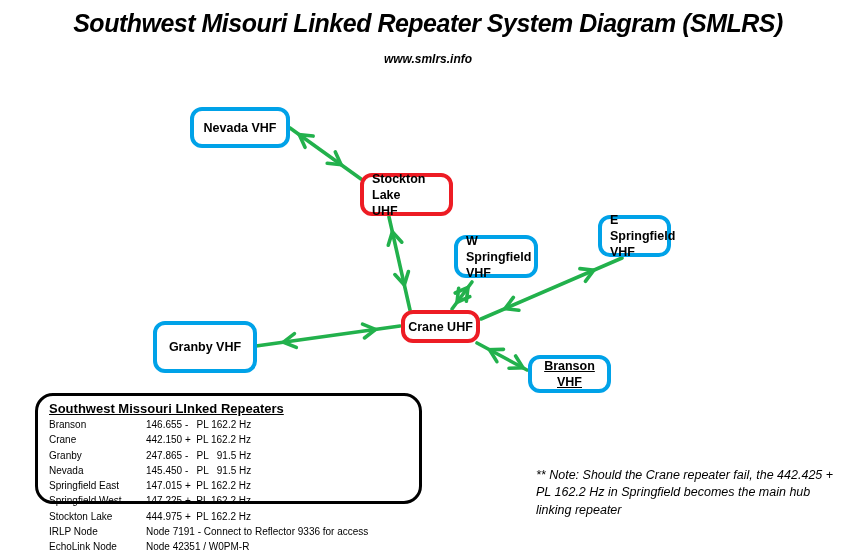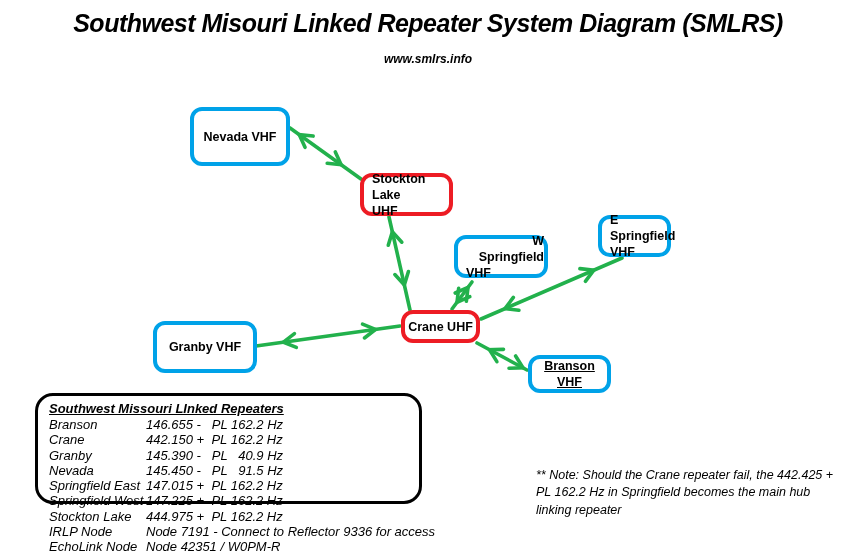--- a/index.html
+++ b/index.html
@@ -21,26 +21,26 @@
   .node{
     position:absolute;z-index:2;background:#fff;border-radius:12px;
     display:flex;flex-direction:column;justify-content:center;
     font-weight:bold;font-size:12.5px;line-height:16px;box-sizing:border-box;
   }
   .node.single{align-items:center;text-align:center;}
   .node.multi{align-items:flex-start;padding-left:8px;text-align:left;}
   .legend-box{
     position:absolute;left:35px;top:393px;width:387px;height:111px;box-sizing:border-box;
     border:3px solid #000;border-radius:18px;background:#fff;z-index:2;
-    padding:5px 8px 0 11px;font-style:italic;
+    padding:5px 8px 0 11px;
   }
   .legend-header{
     font-size:13px;font-weight:bold;text-decoration:underline;line-height:16px;
   }
-  .legend-row{display:flex;font-size:13px;line-height:15.3px;}
+  .legend-row{display:flex;font-size:10px;line-height:15.3px;}
   .legend-name{flex:0 0 97px;white-space:pre;}
   .legend-value{white-space:pre;}
   .note-text{
     position:absolute;left:504px;top:467px;width:310px;z-index:2;
     font-style:italic;font-size:12.5px;line-height:17.3px;white-space:pre-line;margin-left:32px;
   }
 </style>
 </head>
 <body>
 
@@ -63,28 +63,28 @@
       <path d="M 362.529075434247 324.1811994743126 L 375.52 329.4 L 364.44301519014033 337.9615657167447" fill="none" stroke="#22B14C" stroke-width="3.6" stroke-linecap="round" stroke-linejoin="miter"></path>
       <path d="M 477 343 L 527 370" fill="none" stroke="#22B14C" stroke-width="3.6" stroke-linecap="round" stroke-linejoin="miter"></path>
       <path d="M 496.8850941099464 361.6437119936223 L 489.5 349.75 L 503.49567174094 349.4019015658564" fill="none" stroke="#22B14C" stroke-width="3.6" stroke-linecap="round" stroke-linejoin="miter"></path>
       <path d="M 515.6149058900536 355.9462880063777 L 523 367.84 L 509.00432825906 368.18809843414357" fill="none" stroke="#22B14C" stroke-width="3.6" stroke-linecap="round" stroke-linejoin="miter"></path>
     </svg>
 
   <div class="page-title">Southwest Misouri Linked Repeater System Diagram (SMLRS)</div>
   <div class="page-subtitle">www.smlrs.info</div>
 
   <div id="nodes">
-      <div class="node single" style="left: 190px; top: 107px; width: 100px; height: 59px; border: 4px solid rgb(0, 162, 232);">
+      <div class="node single" style="left: 190px; top: 107px; width: 100px; height: 41px; border: 4px solid rgb(0, 162, 232);">
         <div>Nevada VHF</div>
       </div>
       <div class="node multi" style="left: 360px; top: 173px; width: 93px; height: 43px; border: 4px solid rgb(237, 28, 36);">
         <div>Stockton Lake</div>
         <div>UHF</div>
       </div>
-      <div class="node multi" style="left: 454px; top: 235px; width: 94px; height: 43px; border: 4px solid rgb(0, 162, 232); text-align: right;">
+      <div class="node multi" style="left: 454px; top: 235px; width: 84px; height: 43px; border: 4px solid rgb(0, 162, 232);">
         <div>W Springfield</div>
         <div>VHF</div>
       </div>
       <div class="node multi" style="left: 598px; top: 215px; width: 73px; height: 42px; border: 4px solid rgb(0, 162, 232);">
         <div>E Springfield</div>
         <div>VHF</div>
       </div>
       <div class="node single" style="left: 401px; top: 310px; width: 79px; height: 33px; border: 4px solid rgb(237, 28, 36);">
         <div>Crane UHF</div>
       </div>
@@ -102,21 +102,21 @@
         <div class="legend-row">
           <div class="legend-name">Branson</div>
           <div class="legend-value">146.655 -   PL 162.2 Hz</div>
         </div>
         <div class="legend-row">
           <div class="legend-name">Crane</div>
           <div class="legend-value">442.150 +  PL 162.2 Hz</div>
         </div>
         <div class="legend-row">
           <div class="legend-name">Granby</div>
-          <div class="legend-value">145.390 -   PL   40.9 Hz</div>
+          <div class="legend-value">247.865 -   PL   91.5 Hz</div>
         </div>
         <div class="legend-row">
           <div class="legend-name">Nevada</div>
           <div class="legend-value">145.450 -   PL   91.5 Hz</div>
         </div>
         <div class="legend-row">
           <div class="legend-name">Springfield East</div>
           <div class="legend-value">147.015 +  PL 162.2 Hz</div>
         </div>
         <div class="legend-row">

